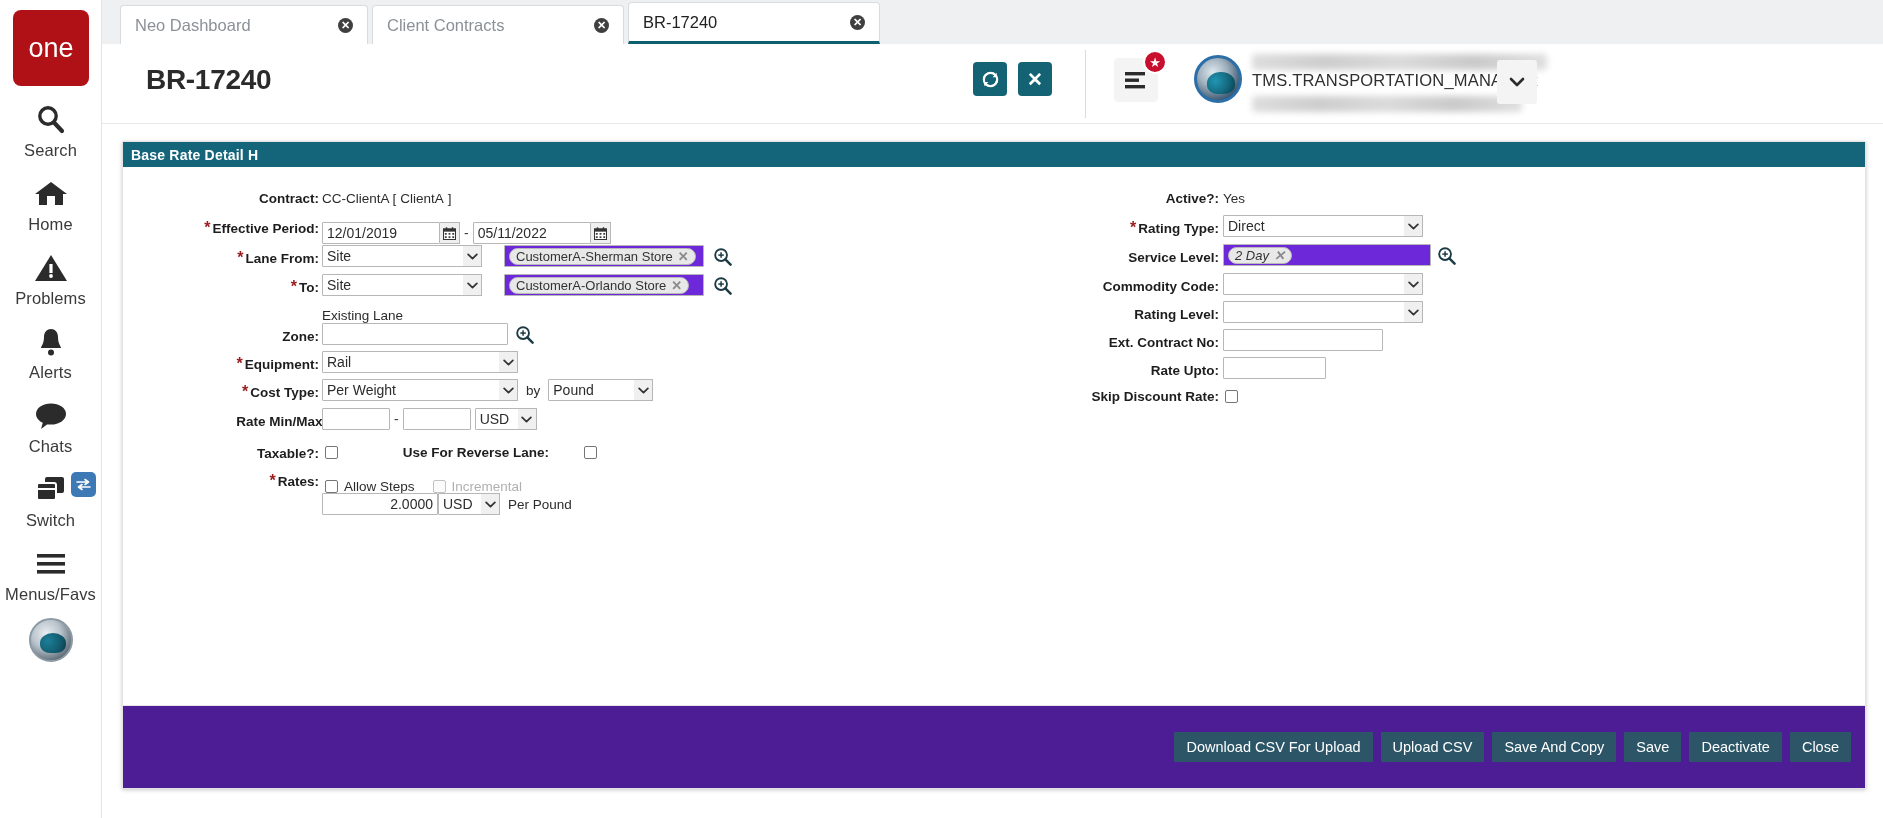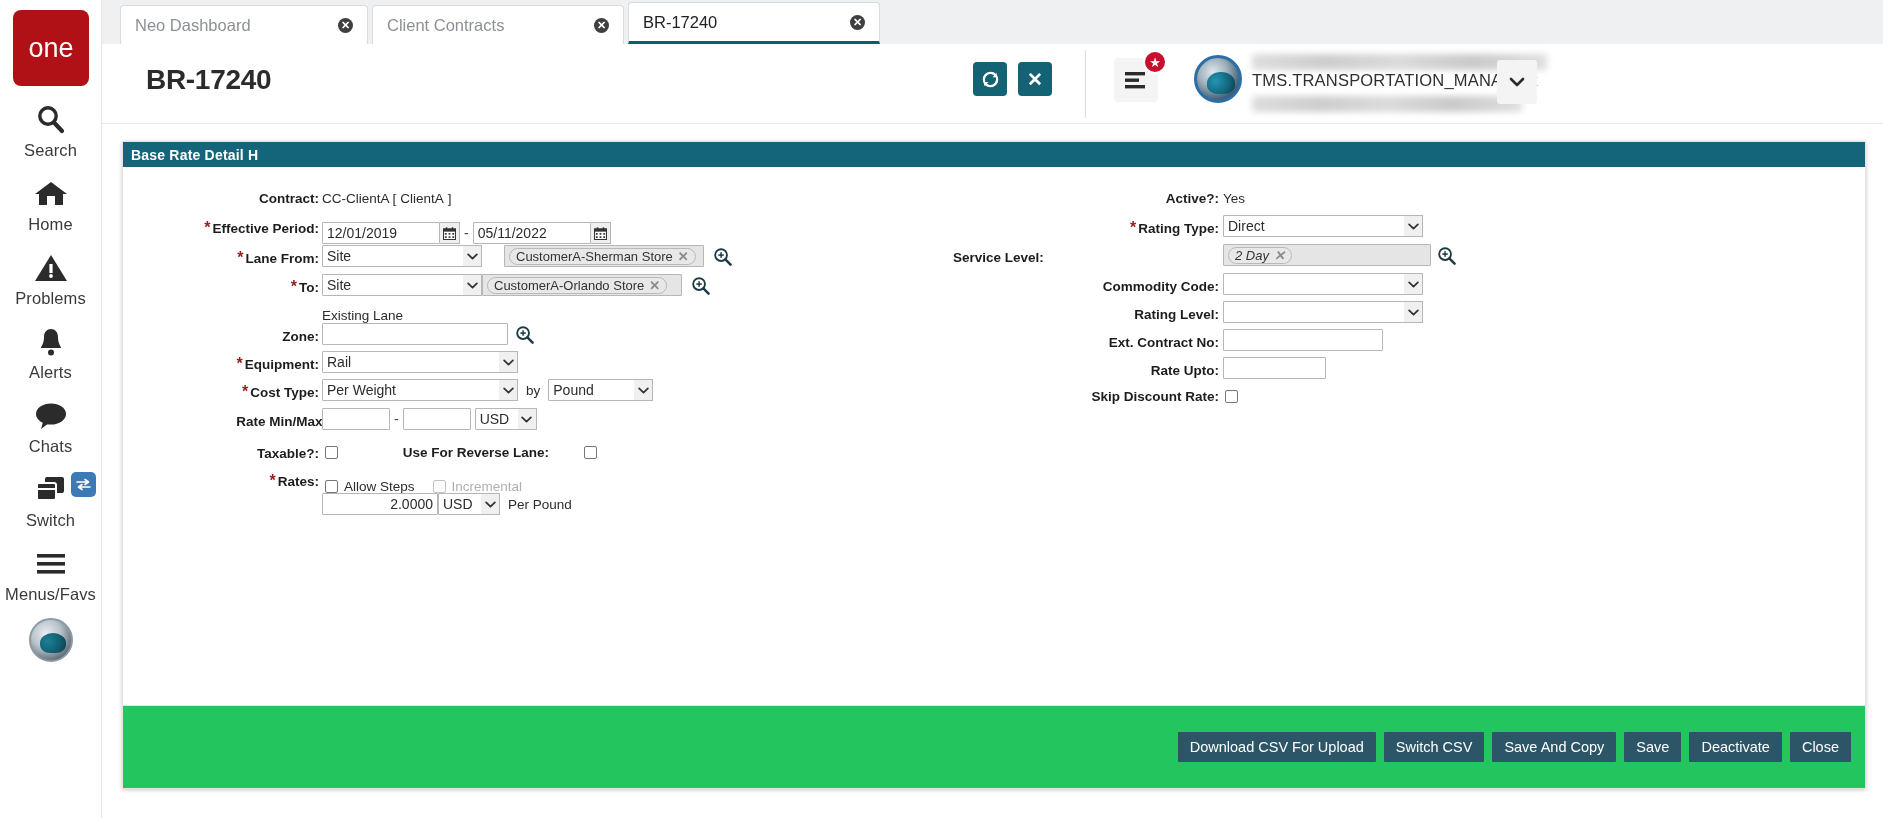--- a/index.html
+++ b/index.html
@@ -151,21 +151,21 @@
   #card-header {
     height: 25px; background: #15657a;
     display: flex; align-items: center;
     padding-left: 8px;
     color: #ffffff; font-size: 14px; font-weight: bold;
     letter-spacing: .2px;
   }
   #form-body { position: relative; height: 490px; }
   #card-footer {
     position: absolute; left: 0; right: 0; bottom: 0; height: 83px;
-    border-top: 1px solid #e6e6e6; background: #22c55e;
+    border-top: 1px solid #e6e6e6; background: #4c1d95;
     display: flex; align-items: center; justify-content: flex-end;
     padding-right: 14px; gap: 8px;
   }
   .footer-btn {
     background: #2c5667; color: #ffffff; border: none;
     height: 30px; padding: 0 12px; font-size: 14.5px; cursor: pointer;
     font-family: "Liberation Sans", sans-serif; border-radius: 1px;
   }
 
   
@@ -185,21 +185,21 @@
     border-radius: 1px; outline: none;
   }
   select.sel { -webkit-appearance: none; appearance: none; padding-right: 20px; background: #fff; }
   .selwrap { position: relative; display: inline-block; }
   .selwrap .arrow {
     position: absolute; right: 0; top: 0; width: 19px; height: 22px;
     background: #f0f0f0; border: 1px solid #b7b7b7; border-left: none;
     display:flex; align-items:center; justify-content:center; pointer-events: none;
   }
   .chipbox {
-    border: 1px solid #b7b7b7; background: #e5e5e5; height: 22px;
+    border: 1px solid #b7b7b7; background: #6d28d9; height: 22px;
     display: flex; align-items: center; padding: 0 4px; border-radius: 1px;
   }
   .chip {
     display: inline-flex; align-items: center; gap: 5px;
     background: #e8e8e8; border: 1px solid #b9b9b9; border-radius: 10px;
     height: 17px; padding: 0 6px; font-size: 13px; color: #333;
   }
   .chip .x { color: #8a8a8a; font-size: 13px; cursor: pointer; font-weight: bold; }
   .magnify { cursor: pointer; display: inline-flex; }
   .cbx {
@@ -456,21 +456,21 @@
       <div class="selwrap">
         <select class="sel" style="width:160px;">
           <option>Site</option>
         </select>
         <span class="arrow">
           <svg width="11" height="7" viewBox="0 0 12 8">
               <path d="M1 1.5 L6 6.5 L11 1.5" fill="none" stroke="#333" stroke-width="2" stroke-linecap="round" stroke-linejoin="round"></path>
             </svg>
         </span>
       </div>
-      <div class="chipbox" style="width:200px; ">
+      <div class="chipbox" style="width:200px; margin-left:22px;">
         <span class="chip">
           <span>CustomerA-Orlando Store</span>
           <span class="x">✕</span>
         </span>
       </div>
       <span class="magnify" style="margin-left:9px;">
         <svg width="19" height="19" viewBox="0 0 20 20">
           <circle cx="8.5" cy="8.5" r="6.2" fill="none" stroke="#1d3b45" stroke-width="2"></circle>
           <line x1="13" y1="13" x2="18.5" y2="18.5" stroke="#1d3b45" stroke-width="2.6" stroke-linecap="round"></line>
           <line x1="5.6" y1="8.5" x2="11.4" y2="8.5" stroke="#1d3b45" stroke-width="1.6"></line>
@@ -618,21 +618,21 @@
           <option>Direct</option>
         </select>
         <span class="arrow">
           <svg width="11" height="7" viewBox="0 0 12 8">
               <path d="M1 1.5 L6 6.5 L11 1.5" fill="none" stroke="#333" stroke-width="2" stroke-linecap="round" stroke-linejoin="round"></path>
             </svg>
         </span>
       </div>
     </div>
 
-    <div class="frow" style="left:830px; top:79px; width:266px; justify-content:flex-start;">
+    <div class="frow" style="left:830px; top:79px; width:266px; justify-content:flex-end;">
       <span class="flabel">Service Level:</span>
     </div>
     <div class="frow" style="left:1100px; top:77px;">
       <div class="chipbox" style="width:208px;font-style:italic;">
         <span class="chip">
           <span>2 Day</span>
           <span class="x">✕</span>
         </span>
       </div>
       <span class="magnify" style="margin-left:6px;">
@@ -695,19 +695,19 @@
       <span class="flabel">Skip Discount Rate:</span>
     </div>
     <div class="frow" style="left:1102px; top:218px;">
       <span class="cbx"></span>
     </div>
 
   </div>
 
   <div id="card-footer">
     <button class="footer-btn">Download CSV For Upload</button>
-    <button class="footer-btn">Switch CSV</button>
+    <button class="footer-btn">Upload CSV</button>
     <button class="footer-btn">Save And Copy</button>
     <button class="footer-btn">Save</button>
     <button class="footer-btn">Deactivate</button>
     <button class="footer-btn">Close</button>
   </div>
 </div>
 
 </body></html>

